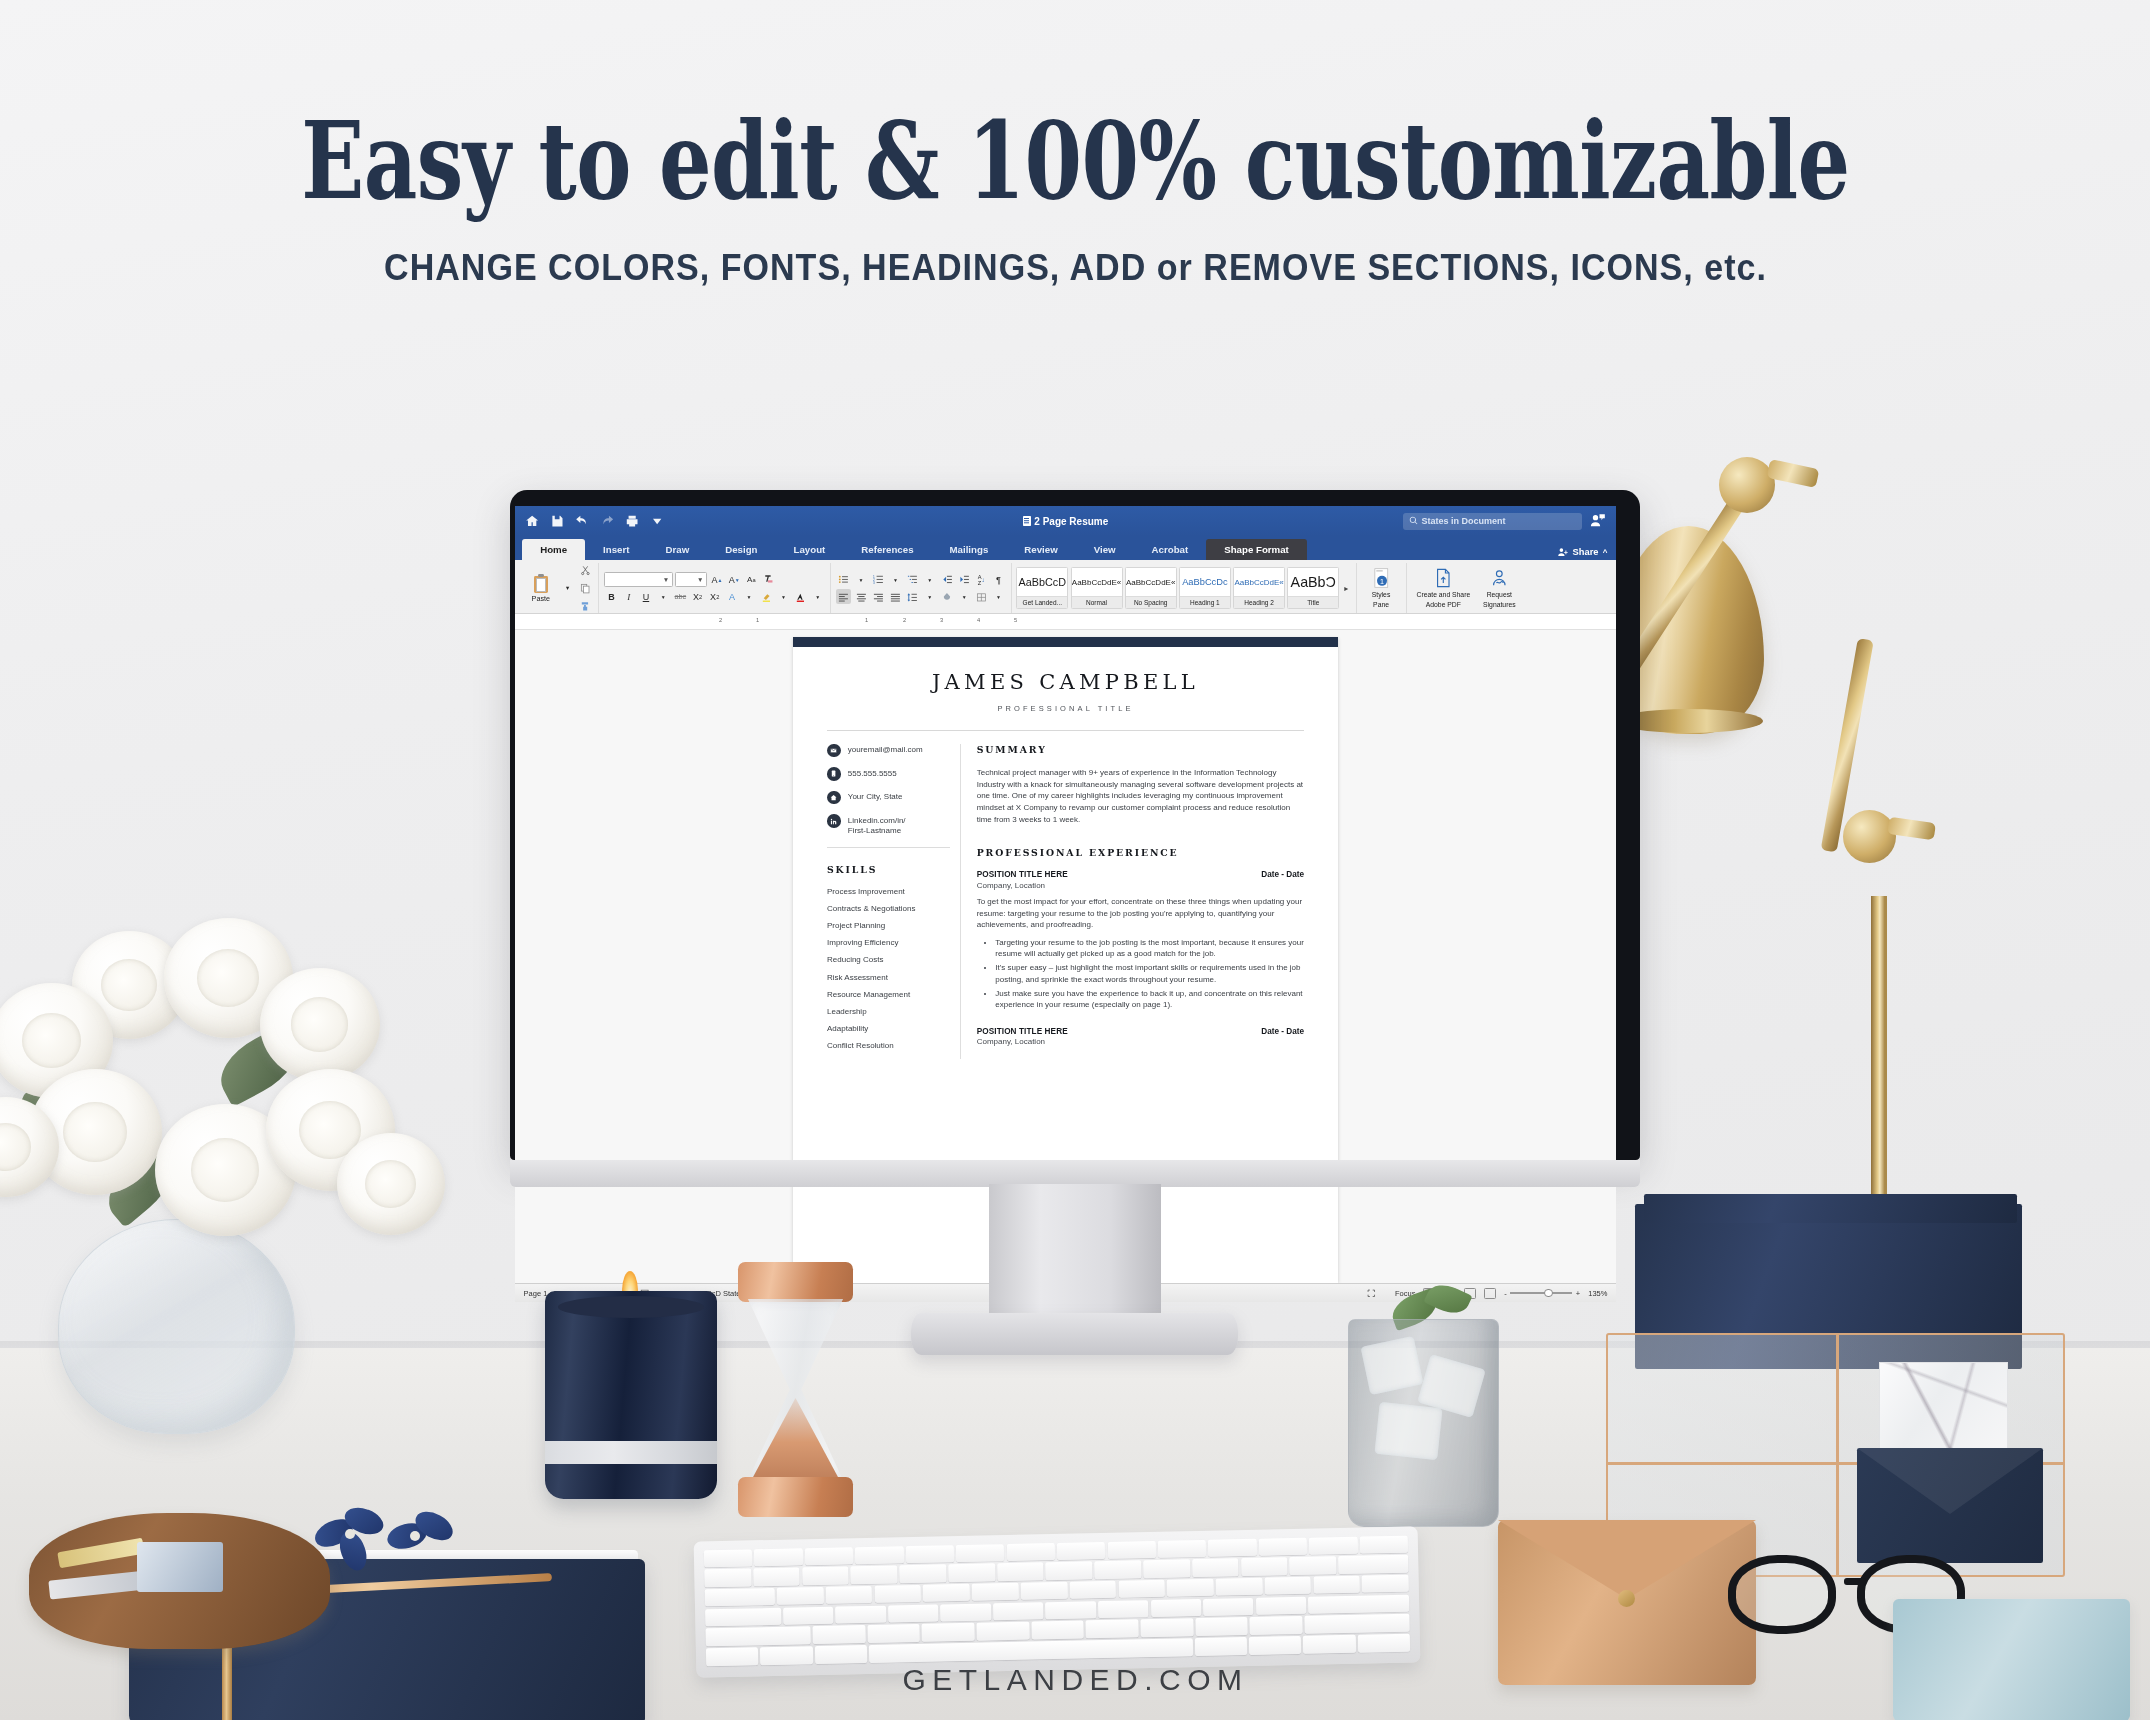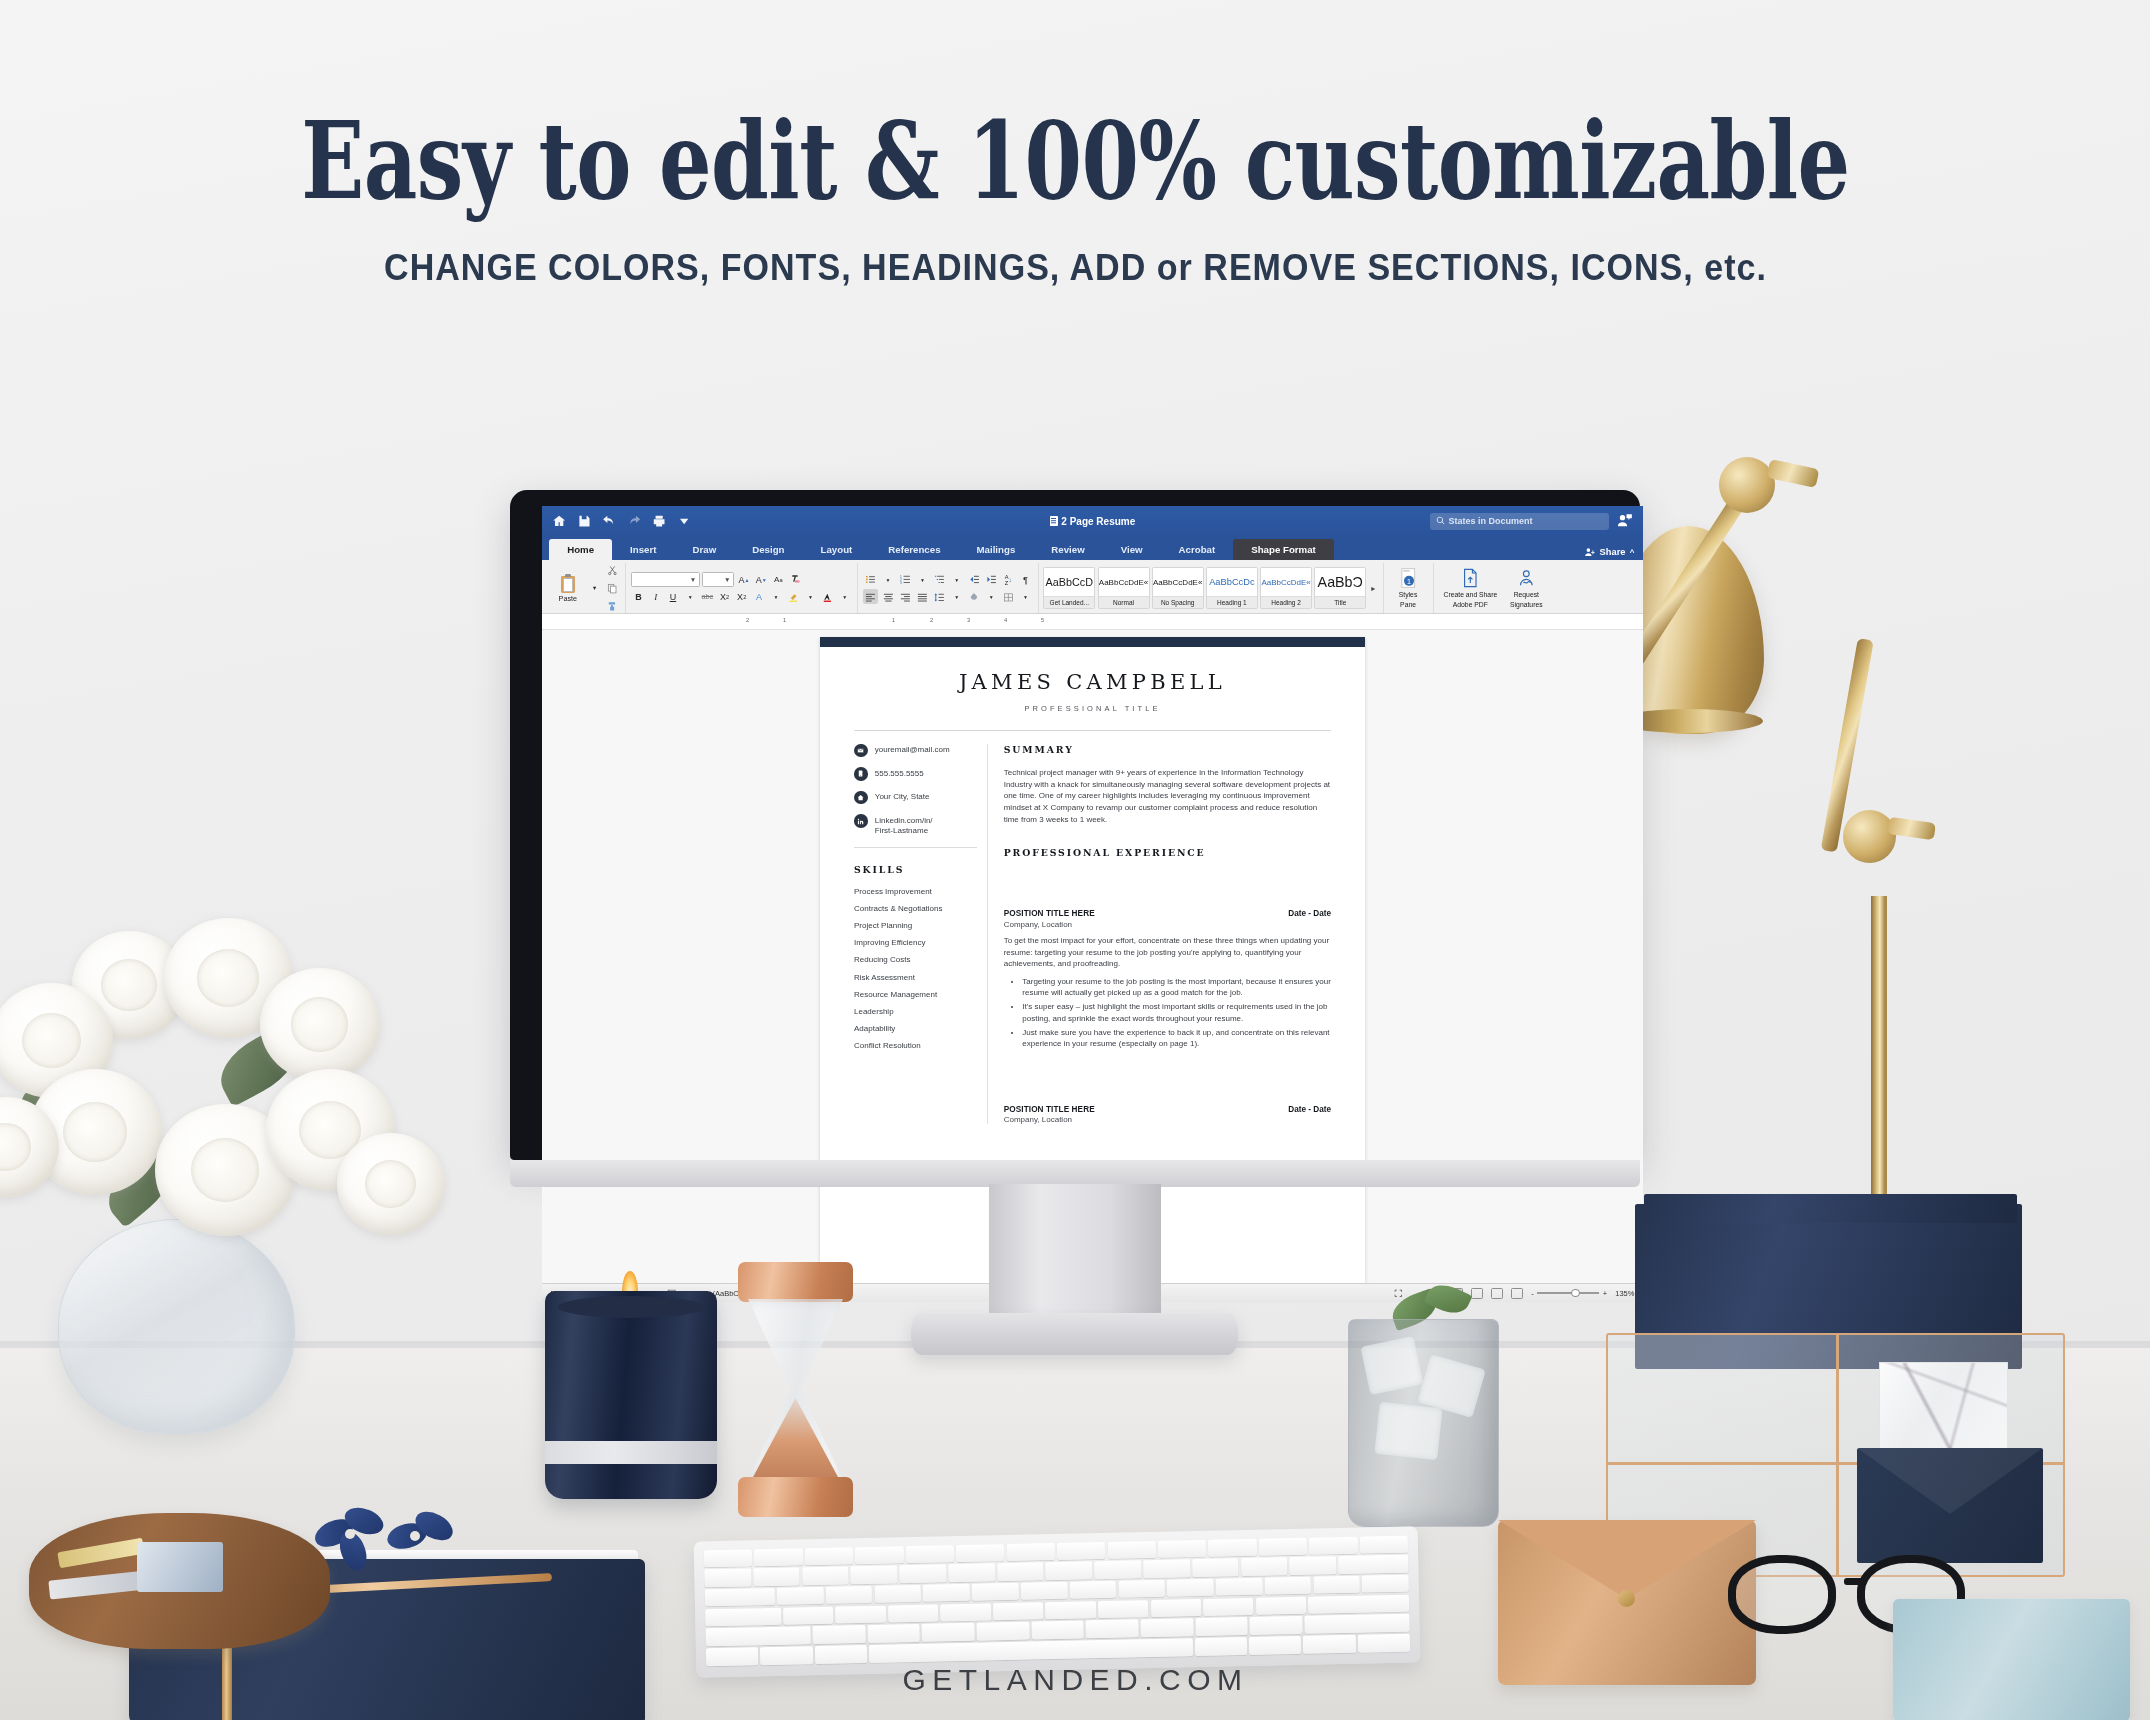--- a/index.html
+++ b/index.html
@@ -45,21 +45,21 @@
   }
 
   
   #monitor { position:absolute; left:510px; top:490px; width:1130px; height:889px; }
   .mon-bezel {
     position:absolute; left:0; top:0; width:1130px; height:670px;
     background:#111318; border-radius:17px 17px 4.3px 4.3px;
     box-shadow:0 13px 36px rgba(60,60,70,.22);
   }
   .mon-screen {
-    position:absolute; left:32px; top:16px; width:1101px; height:796px;
+    position:absolute; left:5px; top:16px; width:1101px; height:796px;
     background:#a16207; overflow:hidden;
   }
   .mon-chin {
     position:absolute; left:0; top:670px; width:1130px; height:27px;
     background:linear-gradient(180deg,#e7e7e9,#cfcfd3); border-radius:0 0 5.7px 5.7px;
   }
   .mon-neck {
     position:absolute; left:479px; top:694px; width:172px; height:138px;
     background:linear-gradient(90deg,#c9c9cd,#e9e9ec 30%,#dcdce0 70%,#bcbcc1);
   }
@@ -223,21 +223,21 @@
     font-family:"DejaVu Serif", serif; font-size:9.3px; font-weight:700;
     letter-spacing:1.9px; color:#15181d; margin-bottom:12.2px;
   }
   .skill { font-size:8px; color:#3c4046; margin-bottom:8.2px; }
 
   .sum-p {
     font-size:8px; color:#3a3e44; line-height:1.47; text-align:left;
   }
   .exp-block { margin-top:5px; }
   .exp-row { display:flex; justify-content:space-between; align-items:baseline; }
-  .exp-pos { font-size:8.2px; font-weight:700; color:#16191e; letter-spacing:0.1px;margin-top:39px; }
+  .exp-pos { font-size:8.2px; font-weight:700; color:#16191e; letter-spacing:0.1px; }
   .exp-date { font-size:8.2px; font-weight:700; color:#16191e; }
   .exp-co { font-size:8px; color:#45494f; margin-top:1.4px; }
   .exp-p { font-size:8px; color:#3a3e44; line-height:1.45; margin-top:6.5px; }
   .exp-ul { margin:5.7px 0 0 0; padding-left:18.6px; }
   .exp-ul li { font-size:8px; color:#3a3e44; line-height:1.42; margin-bottom:2.9px; }
 
   .w-status {
     height:18.6px; background:linear-gradient(180deg,#f3f3f3,#e7e7e7);
     border-top:0.7px solid #cfcfcf; display:flex; align-items:center;
     padding:0 8.6px; gap:10px; font-size:7.5px; color:#333; flex:none;

